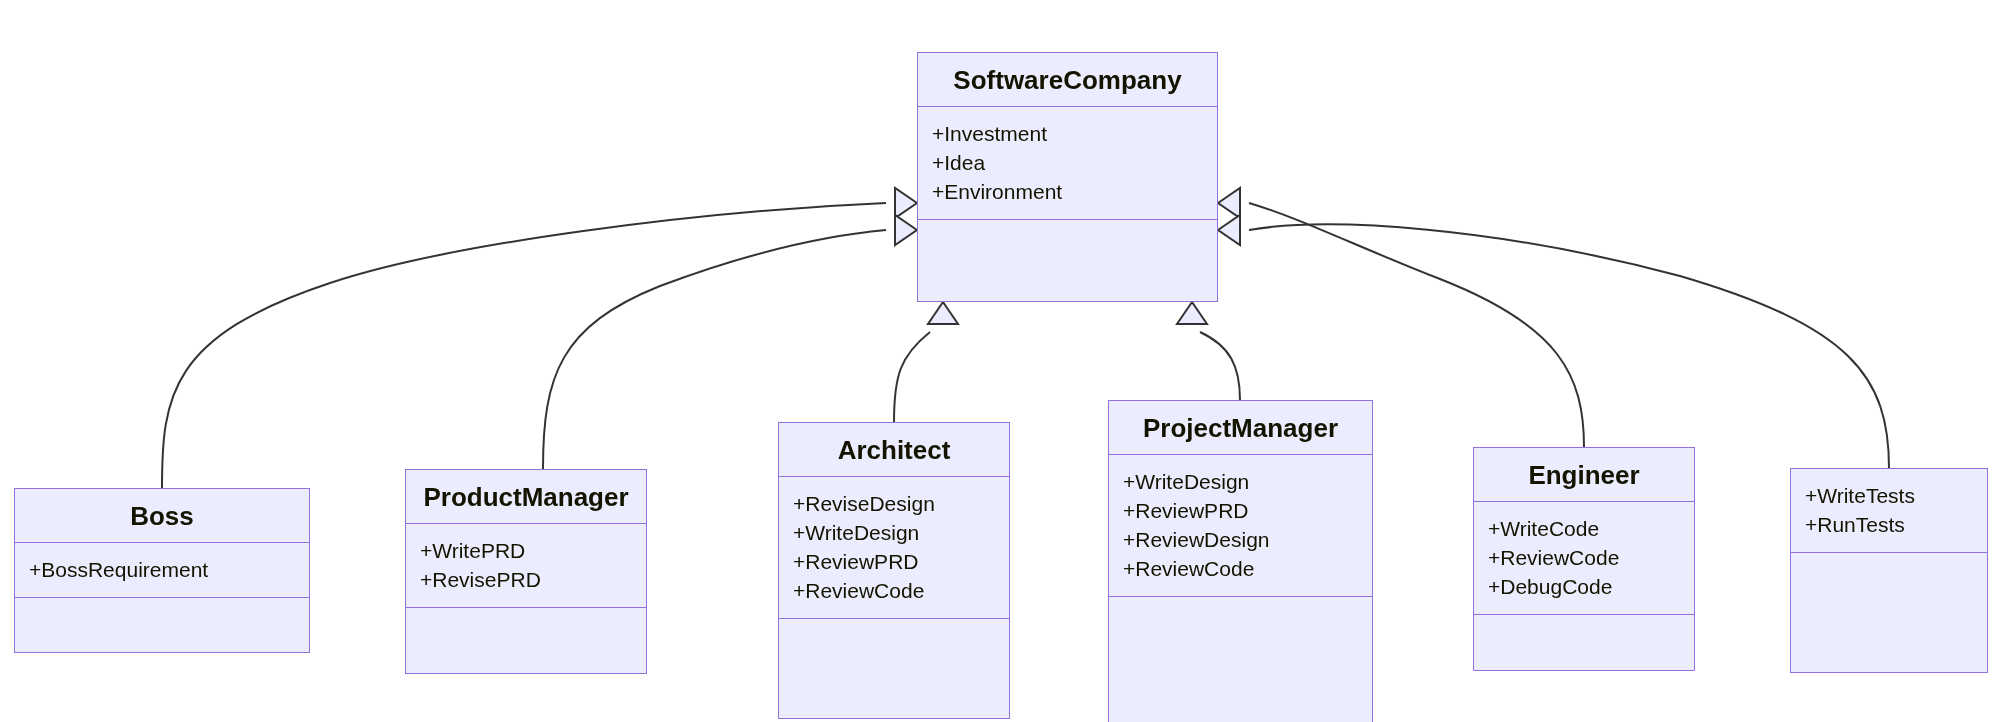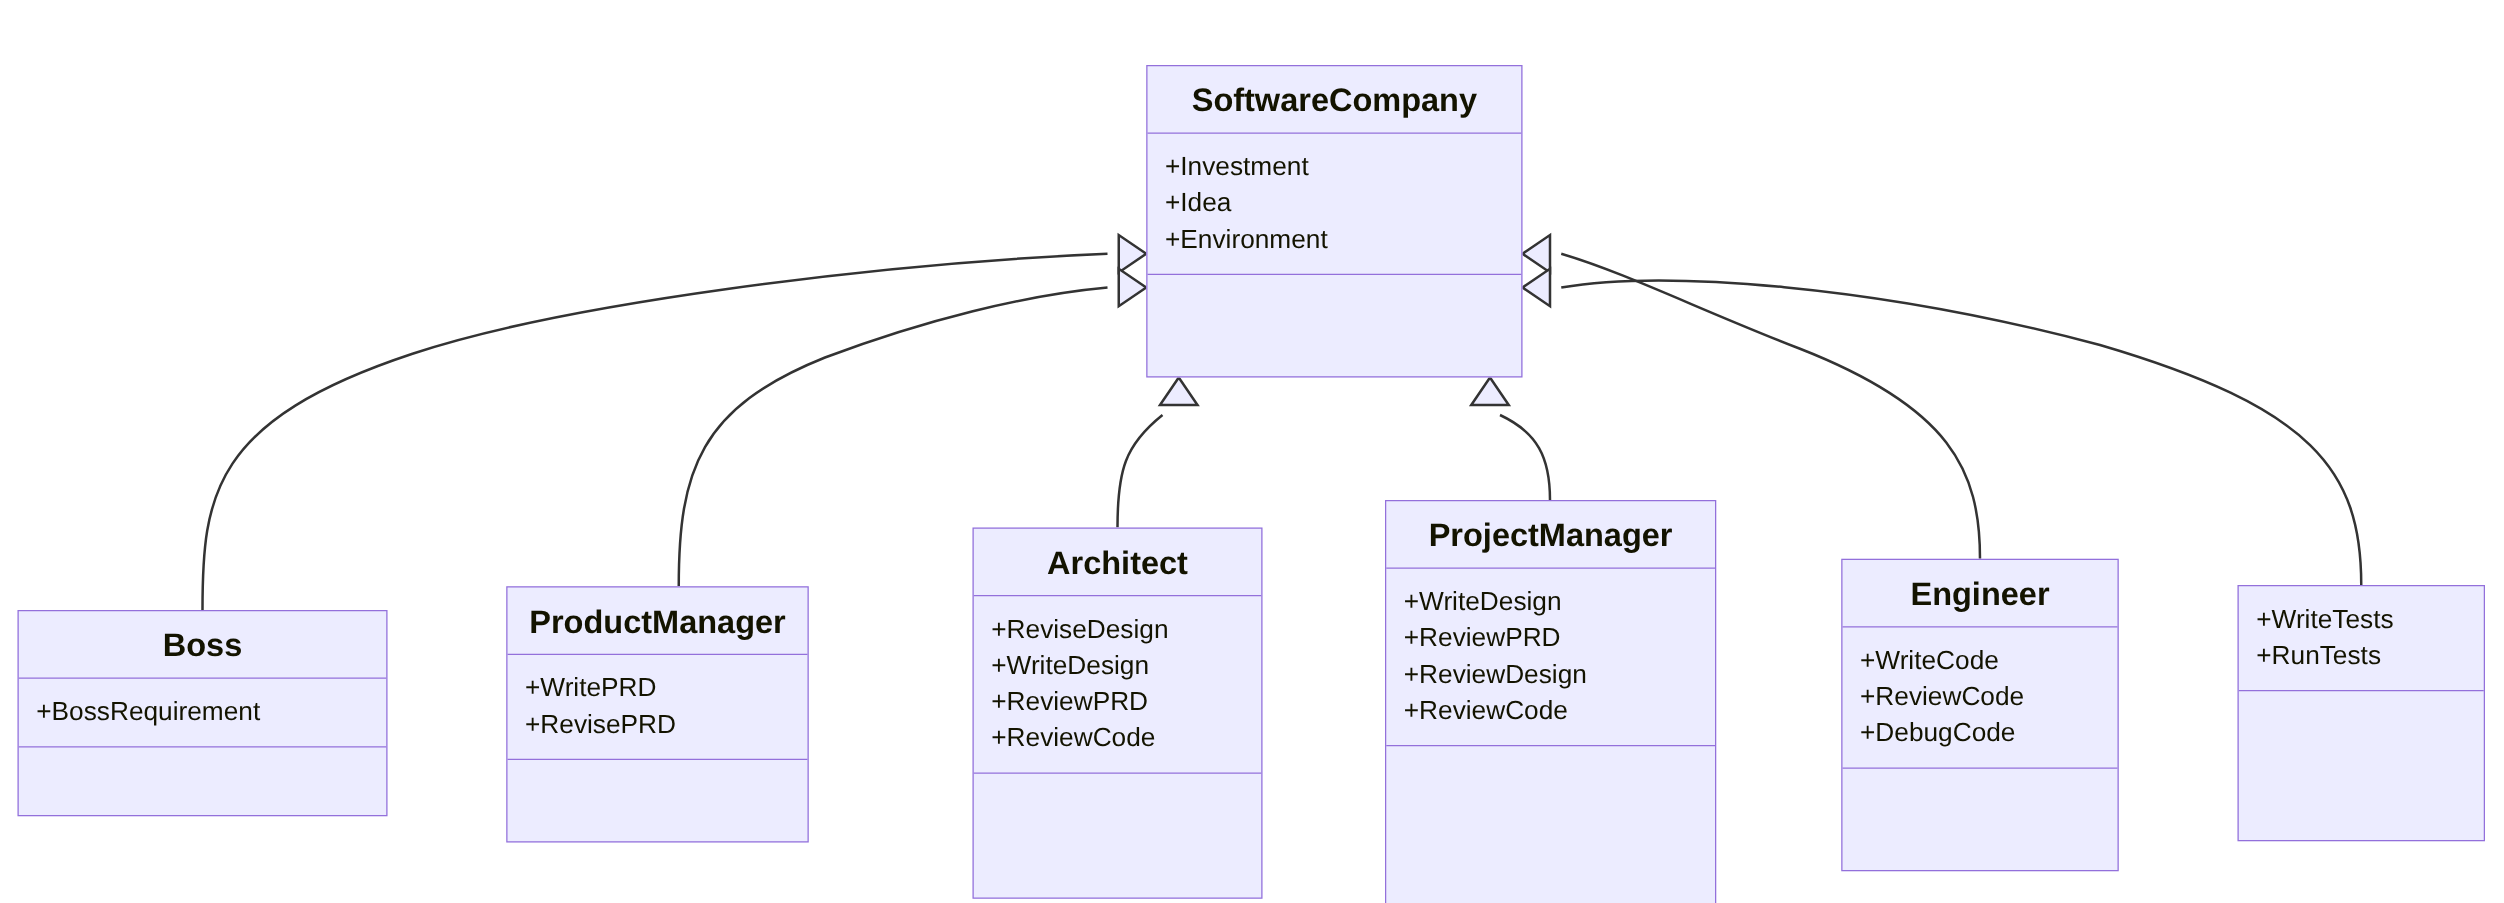--- a/index.html
+++ b/index.html
@@ -126,21 +126,21 @@
       <div class="uml-class" style="left: 1108px; top: 364px; width: 265px; height: 341px;">
         <div class="uml-title">ProjectManager</div>
         <div class="uml-attrs">
           <div class="uml-member">+WriteDesign</div>
           <div class="uml-member">+ReviewPRD</div>
           <div class="uml-member">+ReviewDesign</div>
           <div class="uml-member">+ReviewCode</div>
         </div>
         <div class="uml-methods"></div>
       </div>
-      <div class="uml-class" style="left: 1473px; top: 411px; width: 222px; height: 250px;">
+      <div class="uml-class" style="left: 1473px; top: 411px; width: 222px; height: 224px;">
         <div class="uml-title">Engineer</div>
         <div class="uml-attrs">
           <div class="uml-member">+WriteCode</div>
           <div class="uml-member">+ReviewCode</div>
           <div class="uml-member">+DebugCode</div>
         </div>
         <div class="uml-methods"></div>
       </div>
       <div class="uml-class" style="left: 1790px; top: 432px; width: 198px; height: 205px;">
         <div class="uml-attrs">

